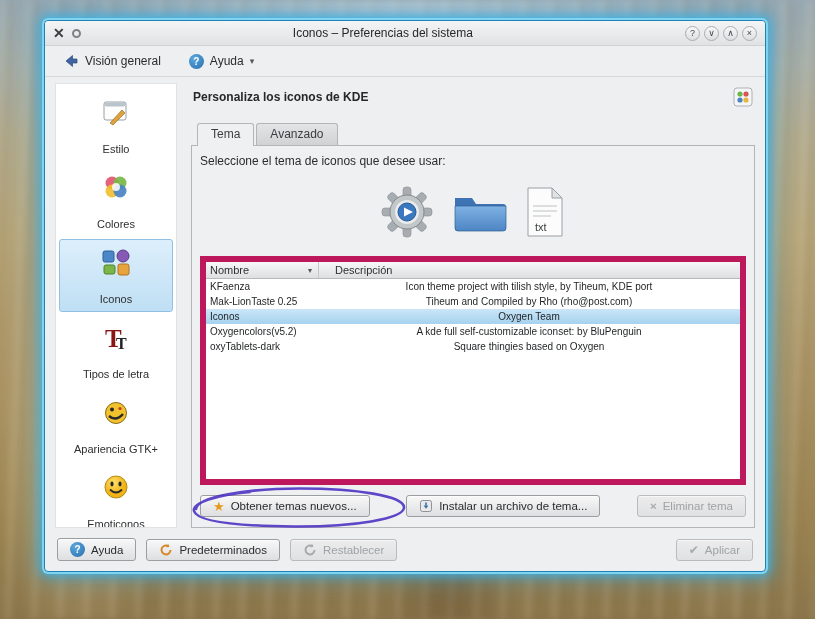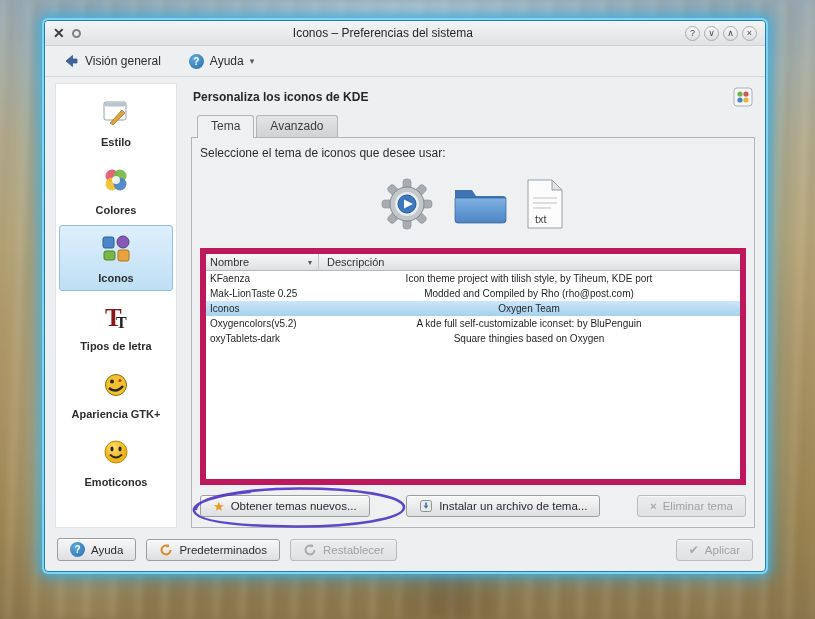--- a/index.html
+++ b/index.html
@@ -59,47 +59,47 @@
 
   .content { flex: 1; display: flex; gap: 14px; padding: 6px 10px 2px 10px; min-height: 0; }
 
   .sidebar {
     width: 122px; flex: none; background: #fff; border: 1px solid #e0e2e3;
     padding: 5px 3px; display: flex; flex-direction: column; gap: 2px; overflow: hidden;
   }
   .side-item { text-align: center; padding: 5px 2px 6px; border: 1px solid transparent; border-radius: 3px; }
   .side-item.selected { background: linear-gradient(#ddeffc,#bfdff4); border-color: #8fc0e4; }
   .icon-wrap { height: 34px; display: flex; align-items: center; justify-content: center; }
-  .side-label { font-size: 11px; font-weight: bold; color: #2c2e30; margin-top: 7px; }
+  .side-label { font-size: 11px; font-weight: normal; color: #2c2e30; margin-top: 14px; }
 
   .main { flex: 1; display: flex; flex-direction: column; min-width: 0; }
   .main-header { display: flex; align-items: center; padding: 4px 2px 0; }
   .main-title { font-size: 12px; font-weight: bold; color: #26282a; flex: 1; }
 
-  .tabs { display: flex; margin-top: 8px; padding-left: 6px; position: relative; z-index: 2; text-align: center; }
+  .tabs { display: flex; margin-top: 16px; padding-left: 6px; position: relative; z-index: 2; text-align: center; }
   .tab {
     font-size: 12px; padding: 3px 13px 4px; margin-right: 2px; color: #3c3e40;
     border: 1px solid #b3b5b7; border-bottom: none; border-radius: 3px 3px 0 0;
     background: linear-gradient(#e2e4e5,#d0d2d4);
   }
   .tab.active { background: #eef0f1; padding-bottom: 5px; margin-bottom: -1px; }
 
   .frame {
     flex: 1; border: 1px solid #b3b5b7; background: #eef0f1;
     padding: 8px 8px 10px; display: flex; flex-direction: column; min-height: 0;
   }
   .select-label { font-size: 12px; color: #2a2c2e; }
   .preview { height: 88px; flex: none; display: flex; align-items: center; justify-content: center; gap: 16px; }
 
   .theme-table { flex: 1; border: 6px solid #be185d; background: #fff; display: flex; flex-direction: column; min-height: 0; }
   .t-head { display: flex; flex: none; background: linear-gradient(#f7f7f8,#dddfe0); border-bottom: 1px solid #b7b9bb; font-size: 11px; color: #2e3032; }
   .th-name { width: 112px; flex: none; padding: 2px 4px; display: flex; align-items: center; }
   .th-grow { flex: 1; }
   .th-sort { font-size: 8px; color: #555; margin-right: 2px; }
-  .th-desc { flex: 1; padding: 2px 8px; border-left: 1px solid #c4c6c8; }
+  .th-desc { flex: 1; padding: 2px 16px; border-left: 1px solid #c4c6c8; }
   .t-body { flex: 1; overflow: hidden; }
   .t-row { display: flex; font-size: 10px; height: 15px; line-height: 15px; color: #1f2123; }
   .t-row.selected { background: linear-gradient(#cbe6f8,#a6d2ee); }
   .td-name { width: 112px; flex: none; padding: 0 4px; white-space: nowrap; overflow: hidden; }
   .td-desc { flex: 1; padding: 0 6px; white-space: nowrap; overflow: hidden; text-align: center; }
 
   .theme-btns { display: flex; justify-content: space-between; margin-top: 10px; flex: none; }
   .btn {
     display: inline-flex; align-items: center; gap: 6px; font-size: 11.5px; color: #2a2c2e;
     padding: 3px 12px; border: 1px solid #9b9ea0; border-radius: 3px;
@@ -300,21 +300,21 @@
               <span>Descripción</span>
             </div>
           </div>
           <div class="t-body">
             <div class="t-row">
               <span class="td-name">KFaenza</span>
               <span class="td-desc">Icon theme project with tilish style, by Tiheum, KDE port</span>
             </div>
             <div class="t-row">
               <span class="td-name">Mak-LionTaste 0.25</span>
-              <span class="td-desc">Modded and Compiled by Rho (rho@post.com)</span>
+              <span class="td-desc">Tiheum and Compiled by Rho (rho@post.com)</span>
             </div>
             <div class="t-row selected">
               <span class="td-name">Iconos</span>
               <span class="td-desc">Oxygen Team</span>
             </div>
             <div class="t-row">
               <span class="td-name">Oxygencolors(v5.2)</span>
               <span class="td-desc">A kde full self-customizable iconset: by BluPenguin</span>
             </div>
             <div class="t-row">

